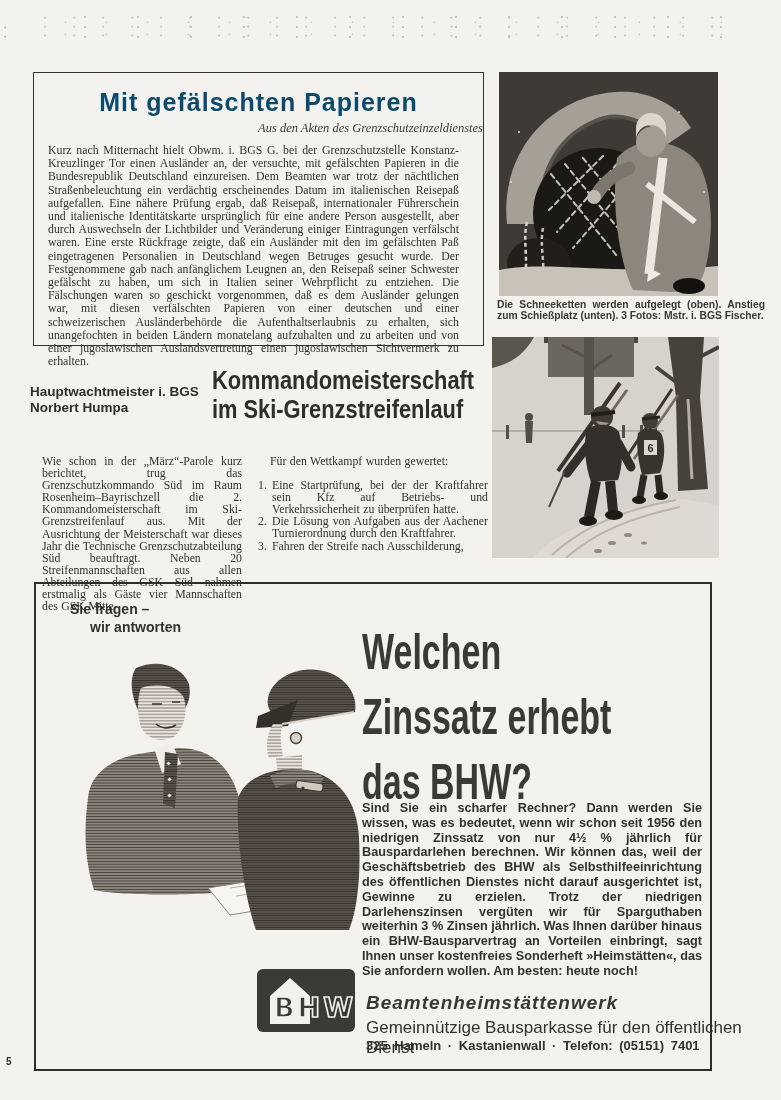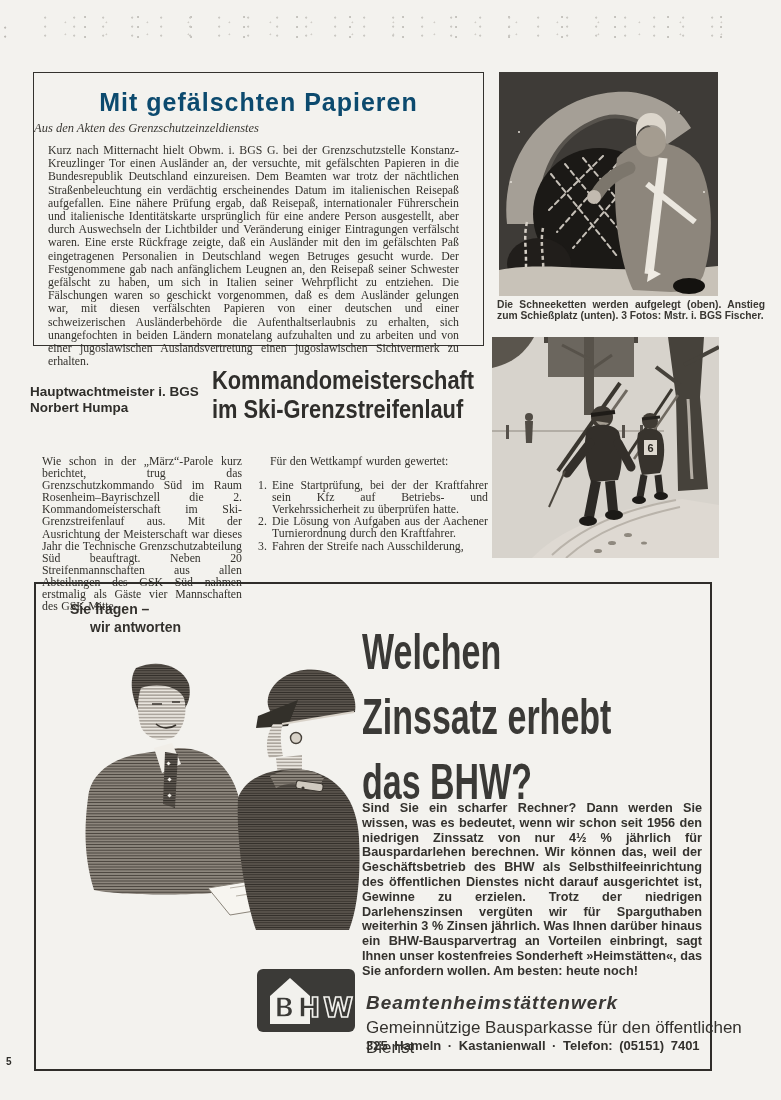--- a/index.html
+++ b/index.html
@@ -10,21 +10,21 @@
   .noise{position:absolute;opacity:.45;pointer-events:none;
     background-image:
       radial-gradient(circle at 18% 40%, #9a968f 0.7px, transparent 1.4px),
       radial-gradient(circle at 62% 70%, #a8a49c 0.6px, transparent 1.2px),
       radial-gradient(circle at 85% 30%, #8f8b84 0.7px, transparent 1.5px);
     background-size:29px 9px, 41px 12px, 53px 10px;}
   
   .a1-box{left:33px;top:72px;width:451px;height:274px;border:1.5px solid #34322e;box-sizing:border-box;}
   .a1-title{margin-top:15px;text-align:center;font-size:25px;font-weight:bold;
             letter-spacing:1px;color:#0c4a6e;}
-  .a1-sub{margin-top:4px;text-align:left;font-family:"Liberation Serif",serif;
+  .a1-sub{margin-top:4px;text-align:right;font-family:"Liberation Serif",serif;
           font-style:italic;font-size:12.5px;color:#3a3833;}
   .a1-body{margin:8px 24px 0 14px;font-family:"Liberation Serif",serif;
            font-size:11.8px;line-height:13.2px;text-align:justify;word-spacing:1px;color:#33312c;}
   
   .photo1{left:499px;top:72px;width:219px;height:224px;}
   .caption{left:497px;top:299px;width:268px;font-size:10.3px;font-weight:bold;
            line-height:11.4px;color:#393732;text-align:justify;}
   .photo2{left:492px;top:337px;width:227px;height:221px;}
   svg{display:block;}
   

